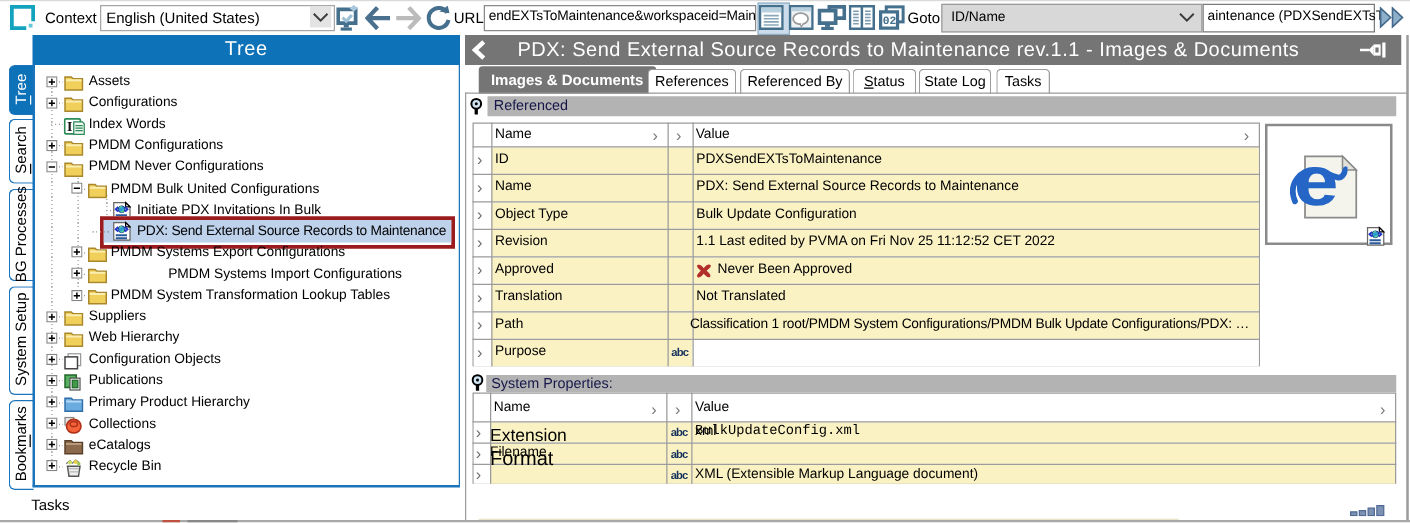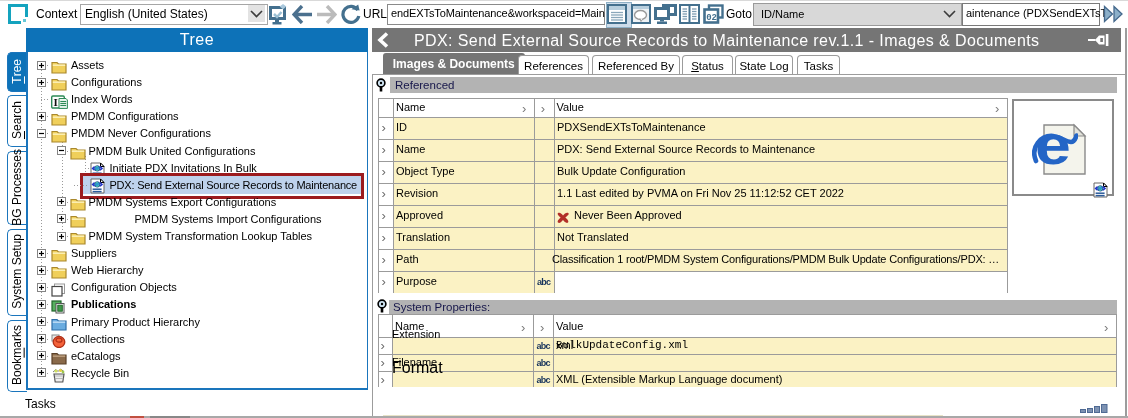--- a/index.html
+++ b/index.html
@@ -288,21 +288,21 @@
     <rect x="0.5" y="0.5" width="8" height="8" fill="#fff" stroke="#848484" stroke-width="1"></rect>
     <line x1="2" y1="4.5" x2="7" y2="4.5" stroke="#000" stroke-width="1.2"></line>
     <line x1="4.5" y1="2" x2="4.5" y2="7" stroke="#000" stroke-width="1.2"></line>
   </svg>
 <div class="abs" style="left:46.5px;top:304.4px;width:3.5px;height:1px;background-image:repeating-linear-gradient(to right,#9a9a9a 0,#9a9a9a 1px,transparent 1px,transparent 3px);"></div>
 <div class="abs" style="left:51px;top:297.4px;height:14px;"><svg width="16" height="14" viewBox="0 0 16 14" style="vertical-align:middle">
       <rect x="1" y="1" width="9" height="10" fill="#57b060" stroke="#20662a" stroke-width="1.2"></rect>
       <rect x="5" y="3.5" width="8" height="9.5" fill="#fff" stroke="#555" stroke-width="1"></rect>
       <rect x="6.8" y="5.2" width="4.5" height="6" fill="#3f9a4a" stroke="#20662a" stroke-width="1"></rect>
     </svg></div>
-<div class="tx" style="left:71px;top:298.4px;font-size:11px;color:#000;font-weight:bold;">Publications</div>
+<div class="tx" style="left:71px;top:298.4px;font-size:11px;color:#000;">Publications</div>
 <svg class="abs" style="left:37px;top:317.0px" width="9" height="9" viewBox="0 0 9 9">
     <rect x="0.5" y="0.5" width="8" height="8" fill="#fff" stroke="#848484" stroke-width="1"></rect>
     <line x1="2" y1="4.5" x2="7" y2="4.5" stroke="#000" stroke-width="1.2"></line>
     <line x1="4.5" y1="2" x2="4.5" y2="7" stroke="#000" stroke-width="1.2"></line>
   </svg>
 <div class="abs" style="left:46.5px;top:321.5px;width:3.5px;height:1px;background-image:repeating-linear-gradient(to right,#9a9a9a 0,#9a9a9a 1px,transparent 1px,transparent 3px);"></div>
 <div class="abs" style="left:51px;top:314.5px;height:14px;"><svg width="16" height="13" viewBox="0 0 16 13" style="vertical-align:middle">
       <path d="M1 3.5 L1 1.5 L6 1.5 L7.5 3 L15 3 L15 12 L1 12 Z" fill="#6aace0" stroke="#2f6ea8" stroke-width="1.2"></path>
       <path d="M1.8 4.2 L14.2 4.2" stroke="#b6d8f4" stroke-width="1.6"></path>
     </svg></div>
@@ -483,21 +483,21 @@
 <div class="abs" style="left:377.5px;top:370.5px;width:739.5px;height:1px;background:#9b9b9b;"></div>
 <div class="abs" style="left:392px;top:313.5px;width:1px;height:73.5px;background:#9b9b9b;"></div>
 <div class="abs" style="left:533px;top:313.5px;width:1px;height:73.5px;background:#9b9b9b;"></div>
 <div class="abs" style="left:553px;top:313.5px;width:1px;height:73.5px;background:#9b9b9b;"></div>
 <div class="tx" style="left:395px;top:320px;font-size:11px;color:#000;">Name</div>
 <div class="tx" style="left:521px;top:320px;font-size:13px;color:#7a7a7a;">›</div>
 <div class="tx" style="left:540.0px;top:320px;font-size:13px;color:#7a7a7a;">›</div>
 <div class="tx" style="left:556px;top:320px;font-size:11px;color:#000;">Value</div>
 <div class="tx" style="left:1104px;top:320px;font-size:13px;color:#7a7a7a;">›</div>
 <div class="tx" style="left:380.5px;top:337.5px;font-size:13px;color:#6e6e6e;">›</div>
-<div class="tx" style="left:392px;top:328px;font-size:11px;color:#000;">Extension</div>
+<div class="tx" style="left:392px;top:340px;font-size:14px;color:#000;">Extension</div>
 <div class="tx" style="left:536.5px;top:340.5px;font-size:9px;font-weight:bold;color:#16335c;letter-spacing:-0.7px;">abc</div>
 <div class="tx" style="left:556px;top:339.0px;font-size:11px;color:#000;">xml</div>
 <div class="tx" style="left:380.5px;top:354.5px;font-size:13px;color:#6e6e6e;">›</div>
 <div class="tx" style="left:392px;top:356.0px;font-size:11px;color:#000;">Filename</div>
 <div class="tx" style="left:536.5px;top:357.5px;font-size:9px;font-weight:bold;color:#16335c;letter-spacing:-0.7px;">abc</div>
 <div class="tx" style="left:556px;top:339px;font-size:11px;color:#000;font-family:Liberation Mono, monospace;">BulkUpdateConfig.xml</div>
 <div class="tx" style="left:380.5px;top:371.5px;font-size:13px;color:#6e6e6e;">›</div>
 <div class="tx" style="left:392px;top:359px;font-size:16px;color:#000;">Format</div>
 <div class="tx" style="left:536.5px;top:374.5px;font-size:9px;font-weight:bold;color:#16335c;letter-spacing:-0.7px;">abc</div>
 <div class="tx" style="left:556px;top:373.0px;font-size:11px;color:#000;">XML (Extensible Markup Language document)</div>

